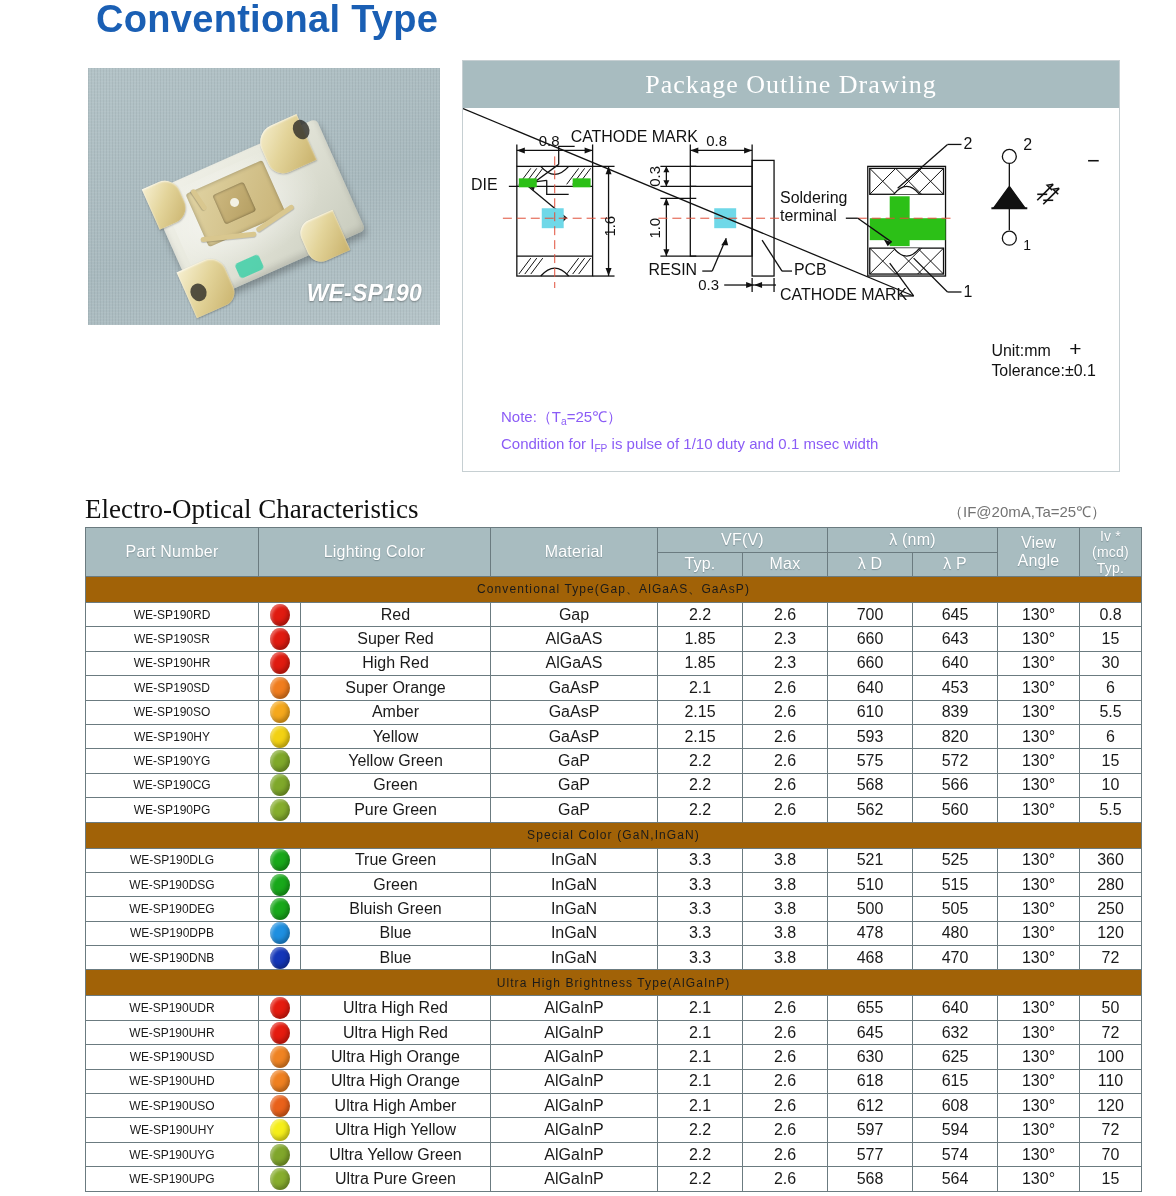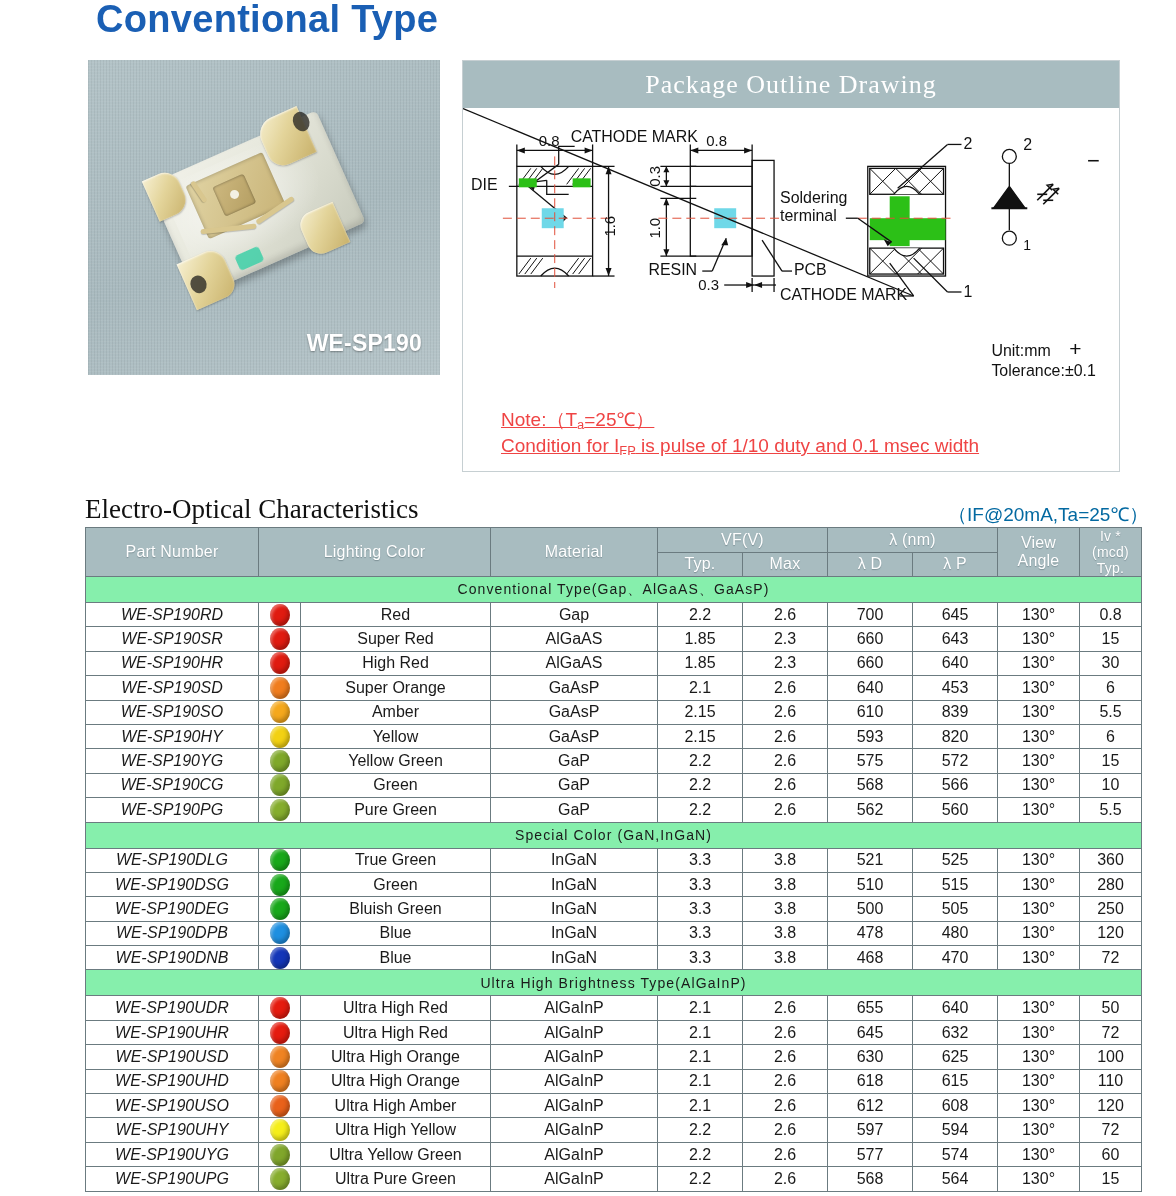--- a/index.html
+++ b/index.html
@@ -14,23 +14,24 @@
   
   .page-title{
     position:absolute;left:96px;top:-2px;
     font-size:38px;font-weight:bold;color:#1a5fb4;
     letter-spacing:0.3px;
     font-family:"Liberation Sans", sans-serif;
   }
 
   
   .photo-panel{
-    position:absolute;left:88px;top:60px;width:352px;height:315px;
+    position:absolute;left:88px;top:68px;width:352px;height:257px;
     background:#aebfc4;
     overflow:hidden;
+    font-style:italic;
   }
   .photo-grain{
     position:absolute;inset:0;
     background:
       repeating-linear-gradient(0deg, rgba(255,255,255,.055) 0 1px, rgba(0,0,0,0) 1px 3px),
       repeating-linear-gradient(90deg, rgba(0,0,0,.05) 0 1px, rgba(0,0,0,0) 1px 3px),
       linear-gradient(160deg,#b3c3c7 0%, #a9babf 55%, #b6c5c9 100%);
   }
   .led-photo{
     position:absolute;left:52px;top:36px;width:240px;height:230px;
@@ -105,35 +106,35 @@
     position:absolute;left:0;top:0;width:100%;height:47px;
     background:#a8bcc0;
     display:flex;align-items:center;justify-content:center;
   }
   .draw-header span{
     color:#ffffff;font-family:"Liberation Serif", serif;
     font-size:26px;letter-spacing:1px;
   }
   .draw-canvas{position:absolute;left:0;top:47px;width:100%;height:365px;}
   .note-line{
-    position:absolute;left:38px;font-size:19px;color:#ef4444;white-space:nowrap;text-decoration:underline;
+    position:absolute;left:38px;font-size:15px;color:#8b5cf6;white-space:nowrap;
   }
   .note-1{top:345px;}
   .note-2{top:374px;}
   .sub{font-size:0.68em;vertical-align:-0.25em;}
 
   
   .eo-title{
     position:absolute;left:85px;top:494px;
     font-family:"Liberation Serif", serif;
     font-size:27px;color:#101010;
   }
   .eo-cond{
     position:absolute;left:948px;top:501px;
-    font-size:19px;color:#0369a1;white-space:nowrap;
+    font-size:15px;color:#737373;white-space:nowrap;
   }
 
   
   table.spec{
     position:absolute;left:85px;top:527px;
     width:1006px;
     border-collapse:collapse;
     table-layout:fixed;
     font-size:16px;
   }
@@ -147,25 +148,25 @@
   table.spec thead th{
     background:#a8bcc0;
     color:#ffffff;
     font-weight:normal;
     font-size:16px;
     letter-spacing:.2px;
     text-shadow:0 1px 1px rgba(120,140,145,.9);
   }
   .hdr-tall{height:51px;}
   .sub-h{height:26px;font-size:15px;}
-  td.part{font-size:16px;height:24.4px;font-style:italic;}
+  td.part{font-size:12px;height:24.4px;}
   tr.data td{height:24.4px;background:#ffffff;}
   tr.group td{
-    height:26px;background:#86efac;
-    font-size:14px;letter-spacing:1.1px;
+    height:26px;background:#a16207;
+    font-size:12px;letter-spacing:1.1px;
   }
   .dotcell{width:42px;padding:0;}
   .dot{
     display:inline-block;width:20px;height:22px;border-radius:50%;
     vertical-align:middle;
     box-shadow:inset -2px -3px 4px rgba(0,0,0,.28), inset 2px 2px 3px rgba(255,255,255,.35);
   }
   col.c-part{width:173px;}
   col.c-dot{width:42px;}
   col.c-color{width:190px;}
@@ -681,21 +682,21 @@
       <tr class="data">
         <td class="part">WE-SP190UYG</td>
         <td class="dotcell"><span class="dot" style="background: rgb(128, 166, 43);"></span></td>
         <td>Ultra Yellow Green</td>
         <td>AlGaInP</td>
         <td>2.2</td>
         <td>2.6</td>
         <td>577</td>
         <td>574</td>
         <td>130°</td>
-        <td>60</td>
+        <td>70</td>
       </tr>
       <tr class="data">
         <td class="part">WE-SP190UPG</td>
         <td class="dotcell"><span class="dot" style="background: rgb(135, 173, 46);"></span></td>
         <td>Ultra Pure Green</td>
         <td>AlGaInP</td>
         <td>2.2</td>
         <td>2.6</td>
         <td>568</td>
         <td>564</td>

